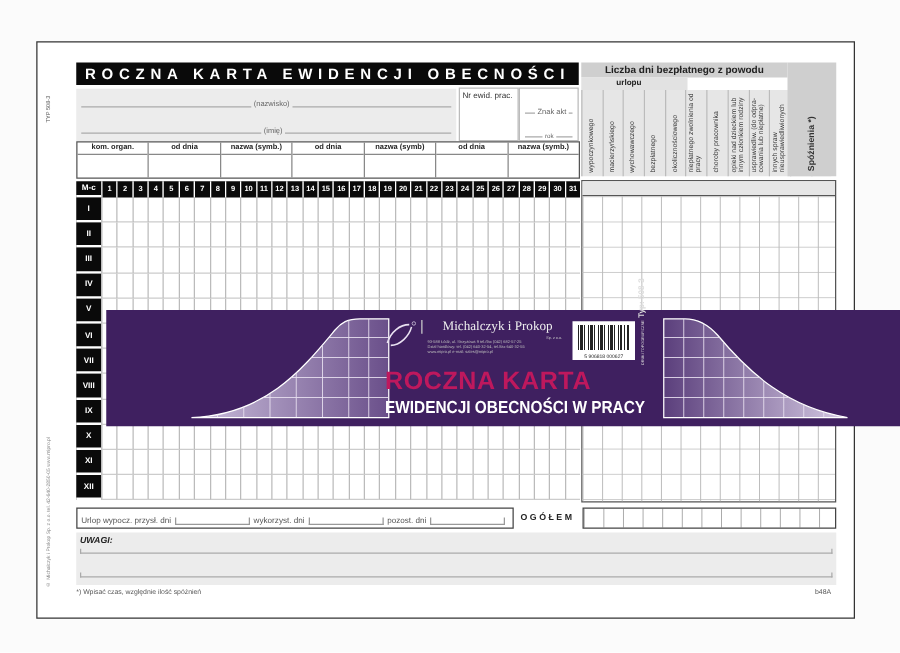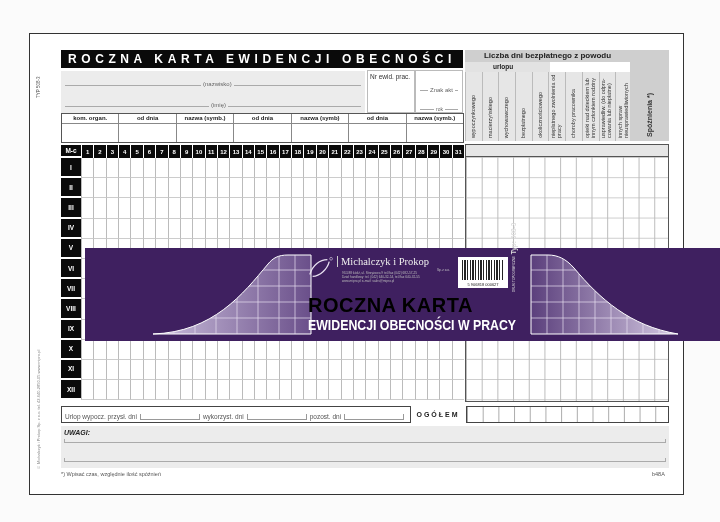--- a/index.html
+++ b/index.html
@@ -48,21 +48,21 @@
   .code{position:absolute;left:652px;top:471px;font-size:5.5px;color:#555;}
   .band{position:absolute;left:85px;top:248px;width:635px;height:93px;background:#3f2060;}
   .curve{position:absolute;}
   .brand-logo{position:absolute;left:0;top:0;width:28px;height:26px;}
   .barcode{position:absolute;left:458px;top:257px;width:50px;height:31px;background:#fff;}
   .bars{position:absolute;left:4px;top:3px;width:42px;height:20px;
     background:repeating-linear-gradient(to right,#222 0 1px,#fff 1px 2px,#222 2px 4px,#fff 4px 5px,#222 5px 6px,#fff 6px 8px);}
   .ean{position:absolute;left:0;right:0;bottom:1px;font-size:4px;text-align:center;color:#222;}
   .typ-v{position:absolute;left:510px;top:256px;width:14px;height:36px;writing-mode:vertical-rl;transform:rotate(180deg);font-size:6.5px;color:#ddd;white-space:nowrap;font-weight:bold;}
   .typ-small{font-size:3px;font-weight:normal;}
-  .band-title1{position:absolute;left:308px;top:294px;color:#000000;font-weight:bold;font-size:20px;letter-spacing:0.5px;white-space:nowrap;}
+  .band-title1{position:absolute;left:308px;top:294px;color:#be185d;font-weight:bold;font-size:20px;letter-spacing:0.5px;white-space:nowrap;}
   .band-title2{position:absolute;left:308px;top:317px;color:#fff;font-weight:bold;font-size:14px;white-space:nowrap;transform:scaleX(0.88);transform-origin:left;}
 </style>
 </head>
 <body>
 
 <div class="page"></div>
 
 <div class="side-typ">TYP 508-3</div>
 <div class="side-publisher">© Michalczyk i Prokop Sp. z o.o.  tel. 42-640-2850-05  www.mipro.pl</div>
 
@@ -677,21 +677,21 @@
     </g>
   </svg>
 </div>
 
 <div class="abs" style="left:307px;top:256px;width:190px;height:30px;">
   <svg class="brand-logo" viewBox="0 0 28 26" style="position:absolute;left:0;top:0;width:26px;height:24px;">
     <path d="M3 20 C 6 10, 14 4, 22 4" stroke="#e8e0f0" stroke-width="1.4" fill="none"></path>
     <path d="M6 22 C 14 22, 22 14, 24 6" stroke="#e8e0f0" stroke-width="1.4" fill="none"></path>
     <circle cx="26" cy="3" r="1.5" stroke="#e8e0f0" stroke-width="0.6" fill="none"></circle>
   </svg>
-  <div style="position:absolute;left:30px;top:0;font-family:'Liberation Serif',serif;font-size:10.5px;color:#eee;border-left:1px solid #ccc;padding-left:3px;white-space:nowrap;">Michalczyk i Prokop</div>
+  <div style="position:absolute;left:30px;top:0;font-family:'Liberation Serif',serif;font-size:10.5px;color:#eee;border-left:1px solid #ccc;padding-left:16px;white-space:nowrap;">Michalczyk i Prokop</div>
   <div style="position:absolute;left:130px;top:12px;font-size:3px;color:#ccc;white-space:nowrap;">Sp. z o.o.</div>
   <div style="position:absolute;left:35px;top:16px;font-size:3.2px;color:#bbb;line-height:3.8px;white-space:nowrap;">
     <div>93-588 Łódź, ul. Strzyżowa 9   tel./fax (042) 682-57-25</div>
     <div>Dział handlowy: tel. (042) 640-32-54, tel./fax 640-32-55</div>
     <div>www.mipro.pl                         e-mail: sales@mipro.pl</div>
   </div>
 </div>
 
 <div class="barcode">
   <div class="bars"></div>

